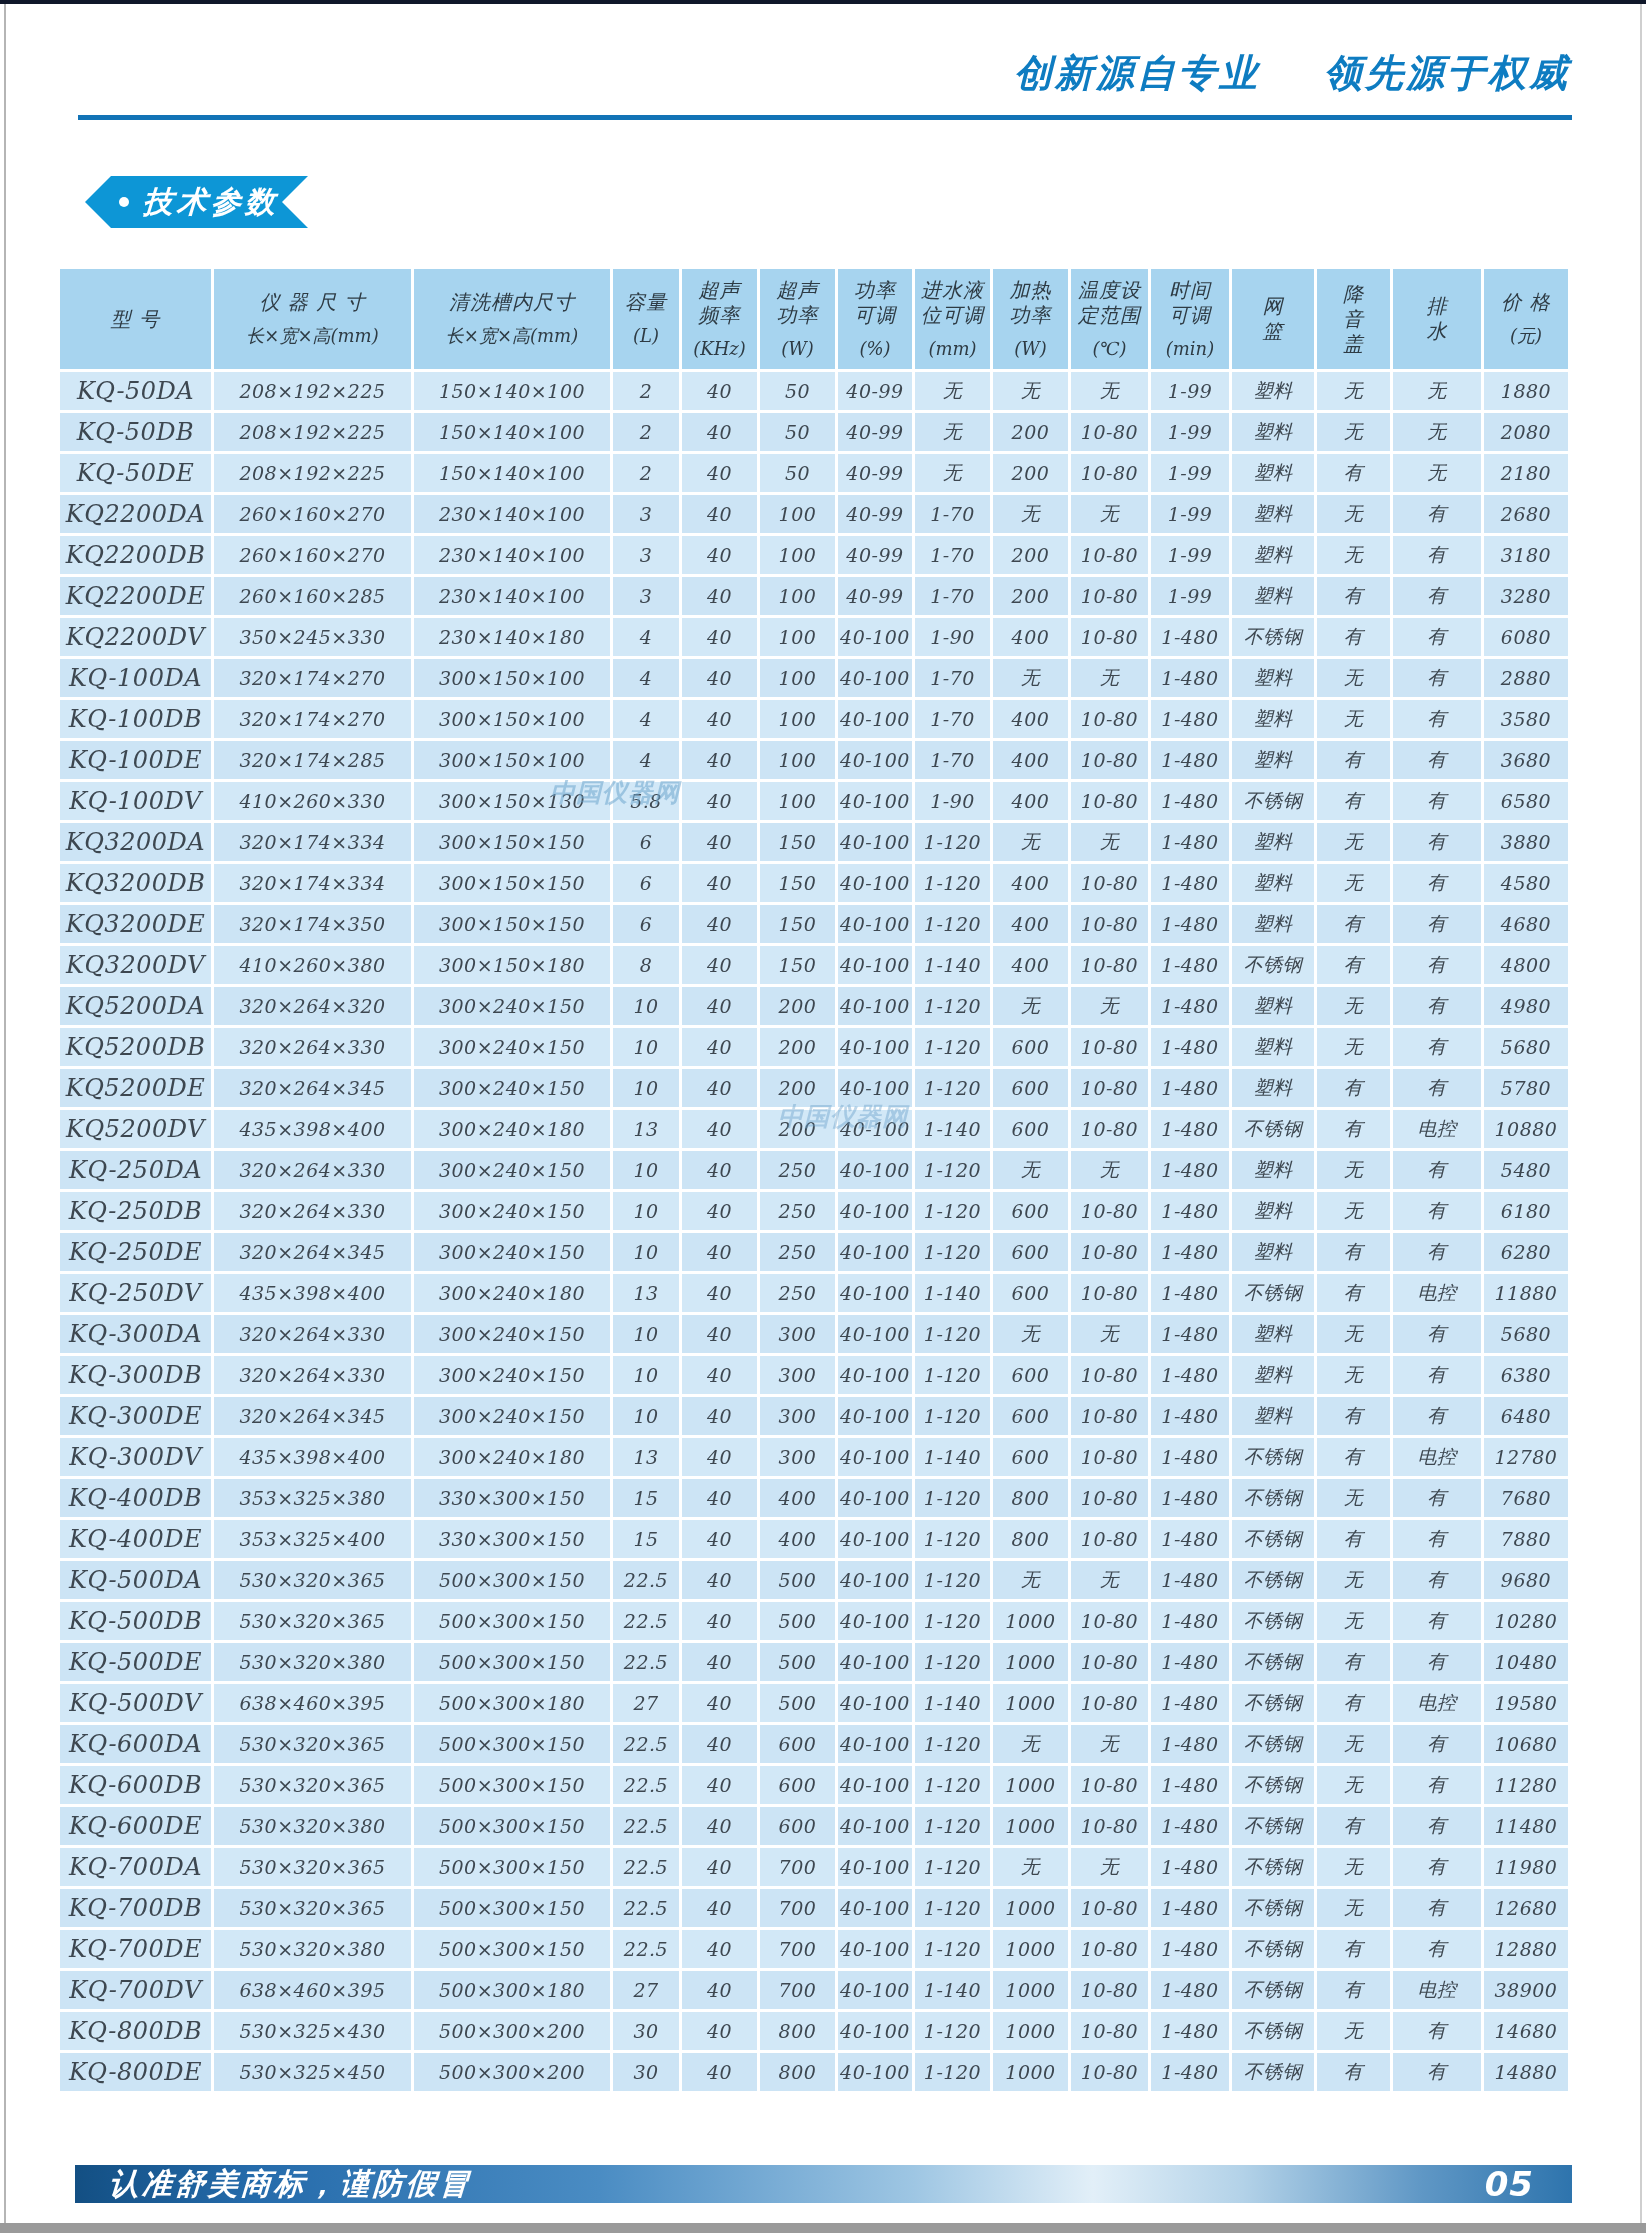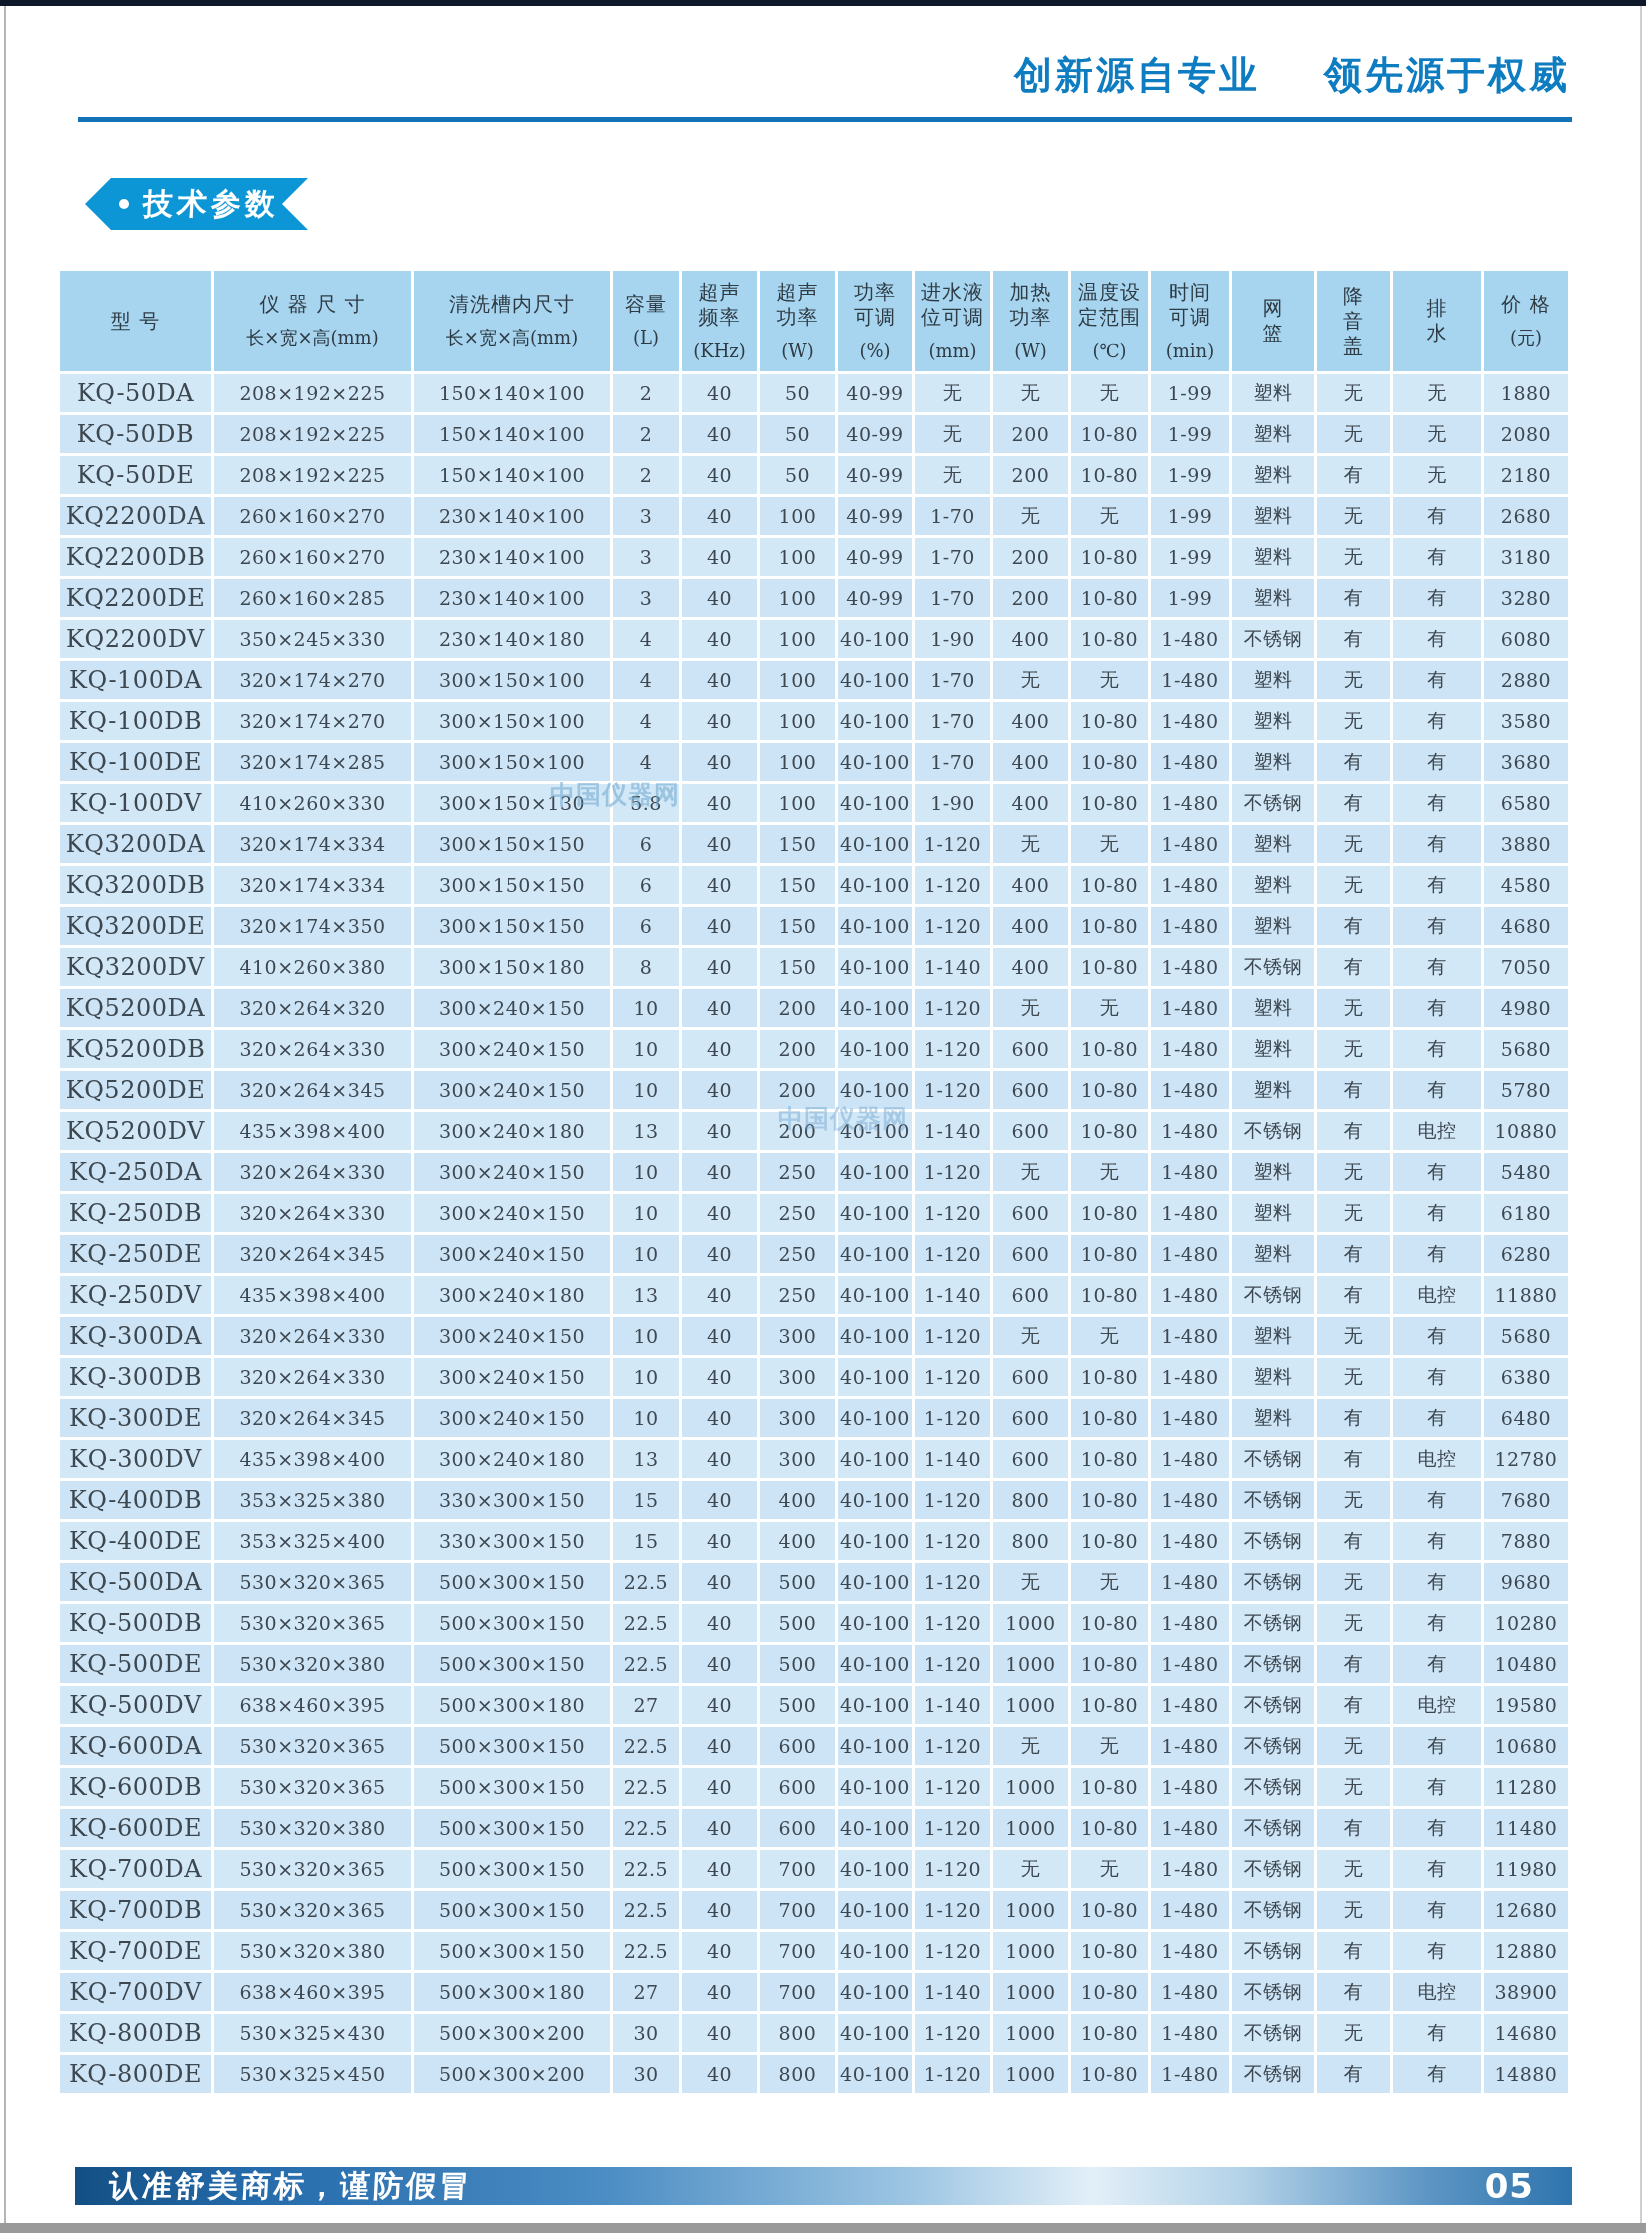--- a/index.html
+++ b/index.html
@@ -1,23 +1,24 @@
 <!DOCTYPE html>
 <html><head>
 <meta charset="utf-8">
 <style>
   html,body{margin:0;padding:0;background:#e8e8e8;}
   .page{
     position:relative;
     width:1647px;height:2234px;
     background:#ffffff;
     overflow:hidden;
-    border-top:6px solid #0f172a;
+    border-top:4px solid #0f172a;
     box-sizing:border-box;
     font-family:"DejaVu Sans","Liberation Sans",sans-serif;
+    font-style:italic;
   }
   .edge-left{position:absolute;left:4px;top:0;width:2px;height:100%;background:#b5b5b5;}
   .edge-right{position:absolute;right:5px;top:0;width:2px;height:100%;background:#cfcfcf;}
   .edge-bottom{position:absolute;left:0;bottom:0;width:100%;height:11px;background:#9a9a9a;}
 
   .slogan{
     position:absolute;top:44px;right:77px;
     font-size:38px;font-weight:bold;color:#0e7cc1;
     letter-spacing:3px;white-space:nowrap;
   }
@@ -450,21 +451,21 @@
           <td class="c4">40</td>
           <td class="c5">150</td>
           <td class="c6">40-100</td>
           <td class="c7">1-140</td>
           <td class="c8">400</td>
           <td class="c9">10-80</td>
           <td class="c10">1-480</td>
           <td class="c11">不锈钢</td>
           <td class="c12">有</td>
           <td class="c13">有</td>
-          <td class="c14">7050</td>
+          <td class="c14">4800</td>
         </tr>
         <tr>
           <td class="c0">KQ5200DA</td>
           <td class="c1">320×264×320</td>
           <td class="c2">300×240×150</td>
           <td class="c3">10</td>
           <td class="c4">40</td>
           <td class="c5">200</td>
           <td class="c6">40-100</td>
           <td class="c7">1-120</td>

